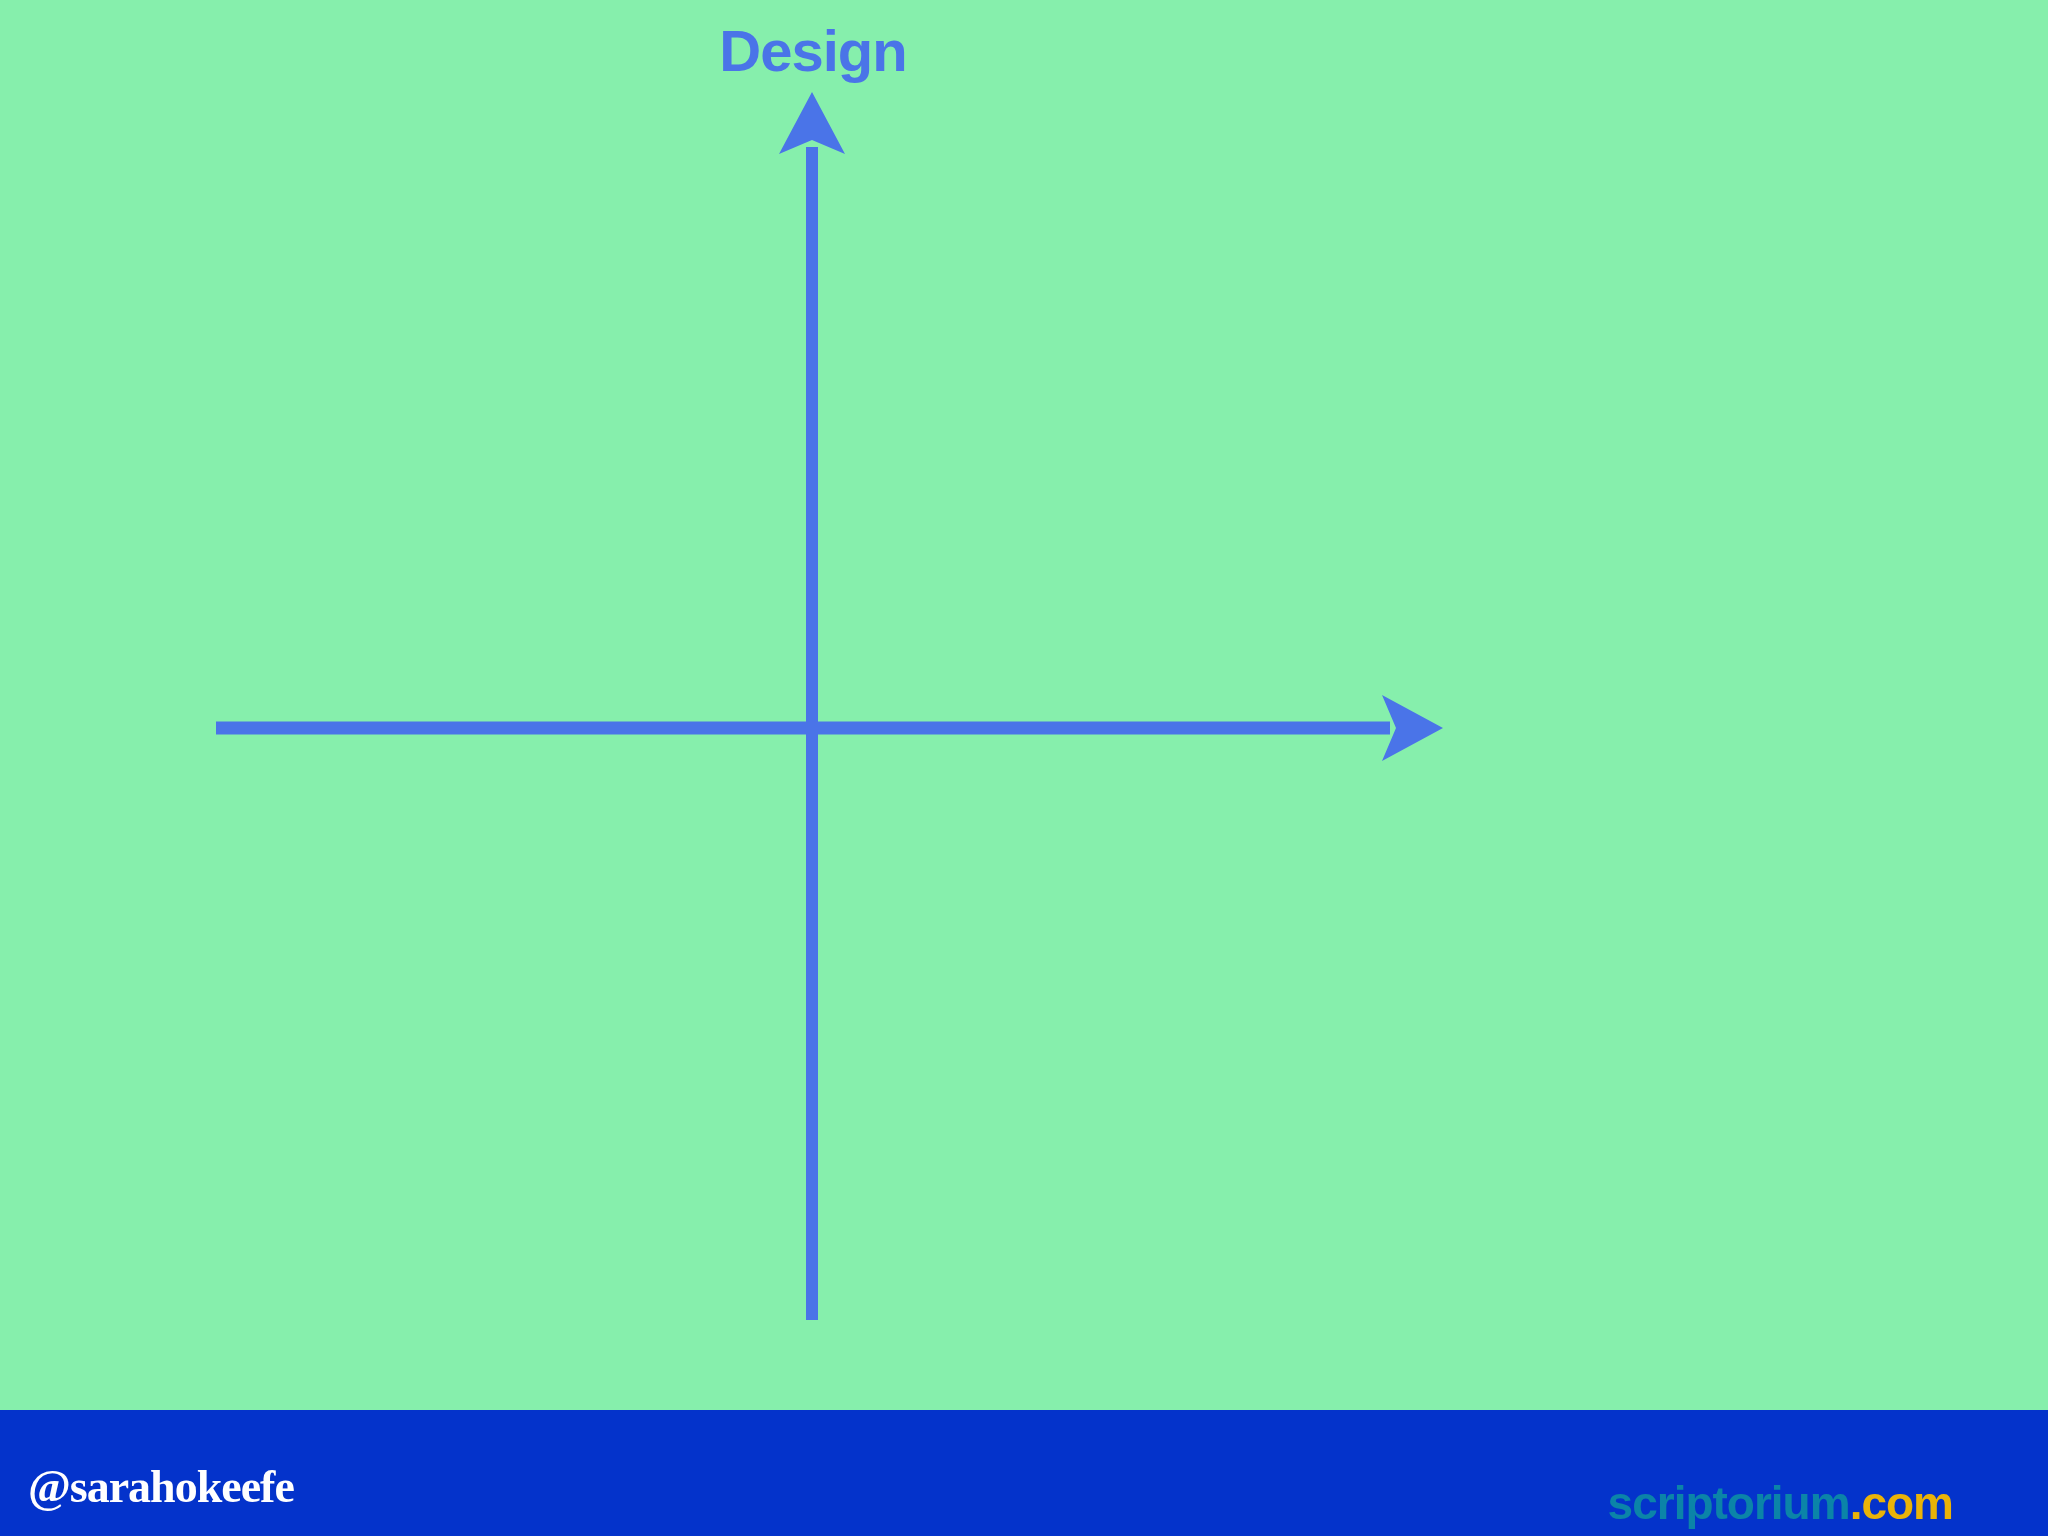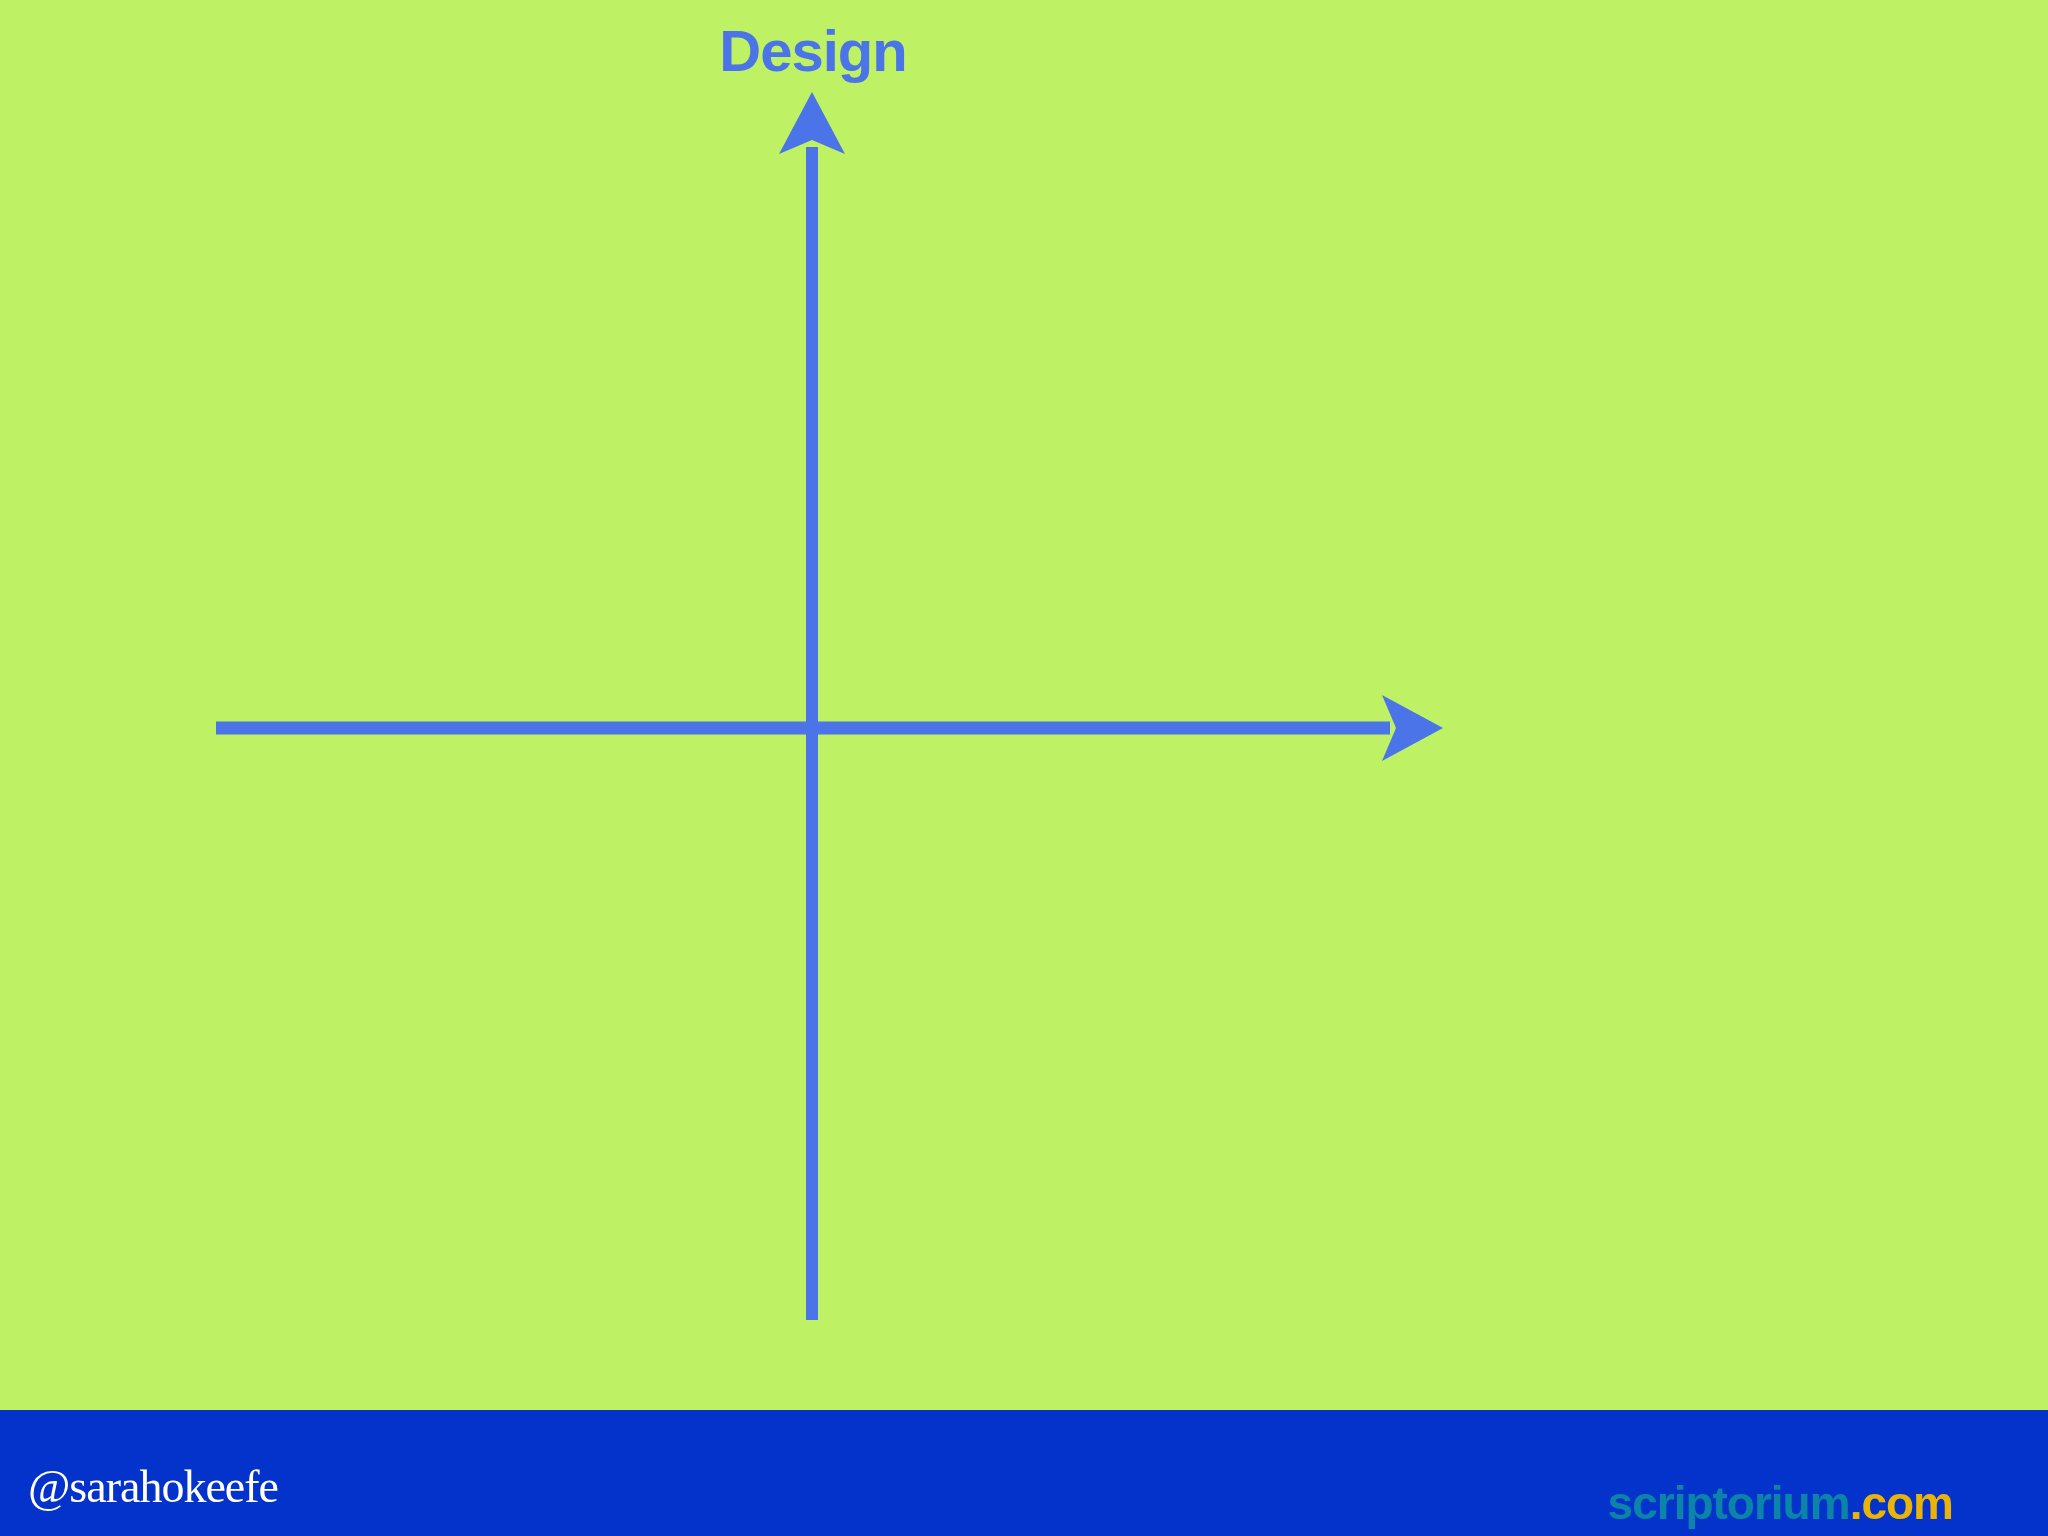--- a/index.html
+++ b/index.html
@@ -9,21 +9,21 @@
     height: 1536px;
     overflow: hidden;
     background: #fdfdfc;
     font-family: "Liberation Sans", sans-serif;
   }
   .slide {
     position: absolute;
     left: 0; top: 0;
     width: 2048px;
     height: 1410px;
-    background: #bef264;
+    background: #86efac;
   }
   .axes-svg {
     position: absolute;
     left: 0; top: 0;
     width: 2048px;
     height: 1410px;
     display: block;
   }
   .axis-label {
     position: absolute;
@@ -51,21 +51,21 @@
     width: 2048px;
     height: 126px;
     background: var(--footer_blue, #0433cb);
   }
   .author-handle {
     position: absolute;
     left: 28px;
     bottom: 26px;
     color: #ffffff;
     font-family: "Liberation Serif", serif;
-    font-weight: 400;
+    font-weight: 700;
     font-size: 46px;
     letter-spacing: -1px;
     line-height: 1;
     white-space: nowrap;
   }
   .site-domain {
     position: absolute;
     right: 95px;
     bottom: 10px;
     font-weight: 700;

